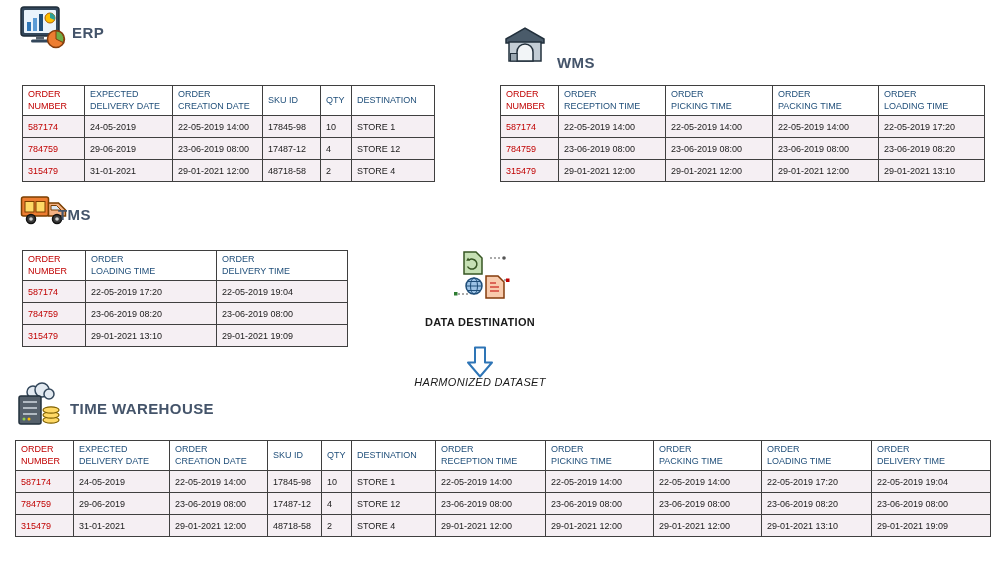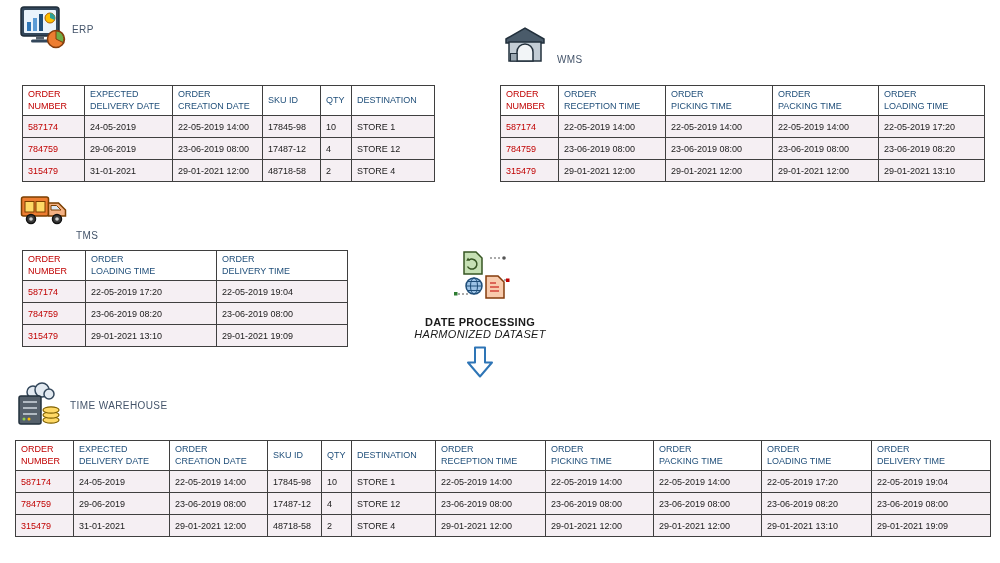--- a/index.html
+++ b/index.html
@@ -2,21 +2,21 @@
 <html><head>
 <meta charset="utf-8">
 <style>
   * { margin:0; padding:0; box-sizing:border-box; }
   html,body { background:#ffffff; }
   body { font-family:"Liberation Sans", sans-serif; }
   .canvas { position:relative; width:1000px; height:563px; background:#ffffff; overflow:hidden; }
 
   .icon-wrap { position:absolute; }
 
-  .sec-label { position:absolute; font-size:10px; font-weight:normal; color:#44546A; letter-spacing:.4px; }
+  .sec-label { position:absolute; font-size:15px; font-weight:bold; color:#44546A; letter-spacing:.4px; }
 
   table.tbl { position:absolute; border-collapse:collapse; table-layout:fixed; background:#fff;padding-left:16px; }
   .tbl th, .tbl td {
     border:1px solid #3f3f3f;
     font-size:9px;
     padding:2px 5px;
     text-align:left;
     overflow:hidden;
   }
   .tbl th {
@@ -67,21 +67,21 @@
   .tbl-dw th:nth-child(5){width:30px}
   .tbl-dw th:nth-child(6){width:84px}
   .tbl-dw th:nth-child(7){width:110px}
   .tbl-dw th:nth-child(8){width:108px}
   .tbl-dw th:nth-child(9){width:108px}
   .tbl-dw th:nth-child(10){width:110px}
   .tbl-dw th:nth-child(11){width:119px}
 
   .proc-text { position:absolute; left:360px; top:316px; width:240px; text-align:center; color:#1a1a1a; }
   .proc-title { font-size:11px; font-weight:bold; letter-spacing:.3px; }
-  .proc-subtitle { font-size:11px; font-style:italic; letter-spacing:.3px; }
+  .proc-subtitle { font-size:11px; font-style:italic; letter-spacing:.3px;margin-top:48px; }
 </style>
 </head>
 <body>
 
 <div class="canvas">
 
   <div class="icon-wrap" style="left:20px; top:6px;">
     <svg width="46" height="44" viewBox="0 0 46 44">
       <rect x="1" y="1" width="38" height="29" rx="3" fill="#33475b" stroke="#1f2d3a" stroke-width="1.5"></rect>
       <rect x="4" y="4" width="32" height="23" rx="1" fill="#eaf3fb"></rect>
@@ -194,21 +194,21 @@
       <rect x="5" y="9.5" width="9" height="10.5" fill="#ffd966" stroke="#7b3f00"></rect>
       <rect x="16" y="9.5" width="9" height="10.5" fill="#ffd966" stroke="#7b3f00"></rect>
       <path d="M28.5 11 h10 l7 7 v6 h-17 Z" fill="#f4b183" stroke="#7b3f00" stroke-width="1.5"></path>
       <path d="M31 13.5 h5.5 l4.5 4.5 h-10 Z" fill="#dae8f5" stroke="#7b3f00"></path>
       <circle cx="11" cy="27" r="4.5" fill="#3b3b3b" stroke="#111111" stroke-width="1.5"></circle>
       <circle cx="11" cy="27" r="1.8" fill="#cfcfcf"></circle>
       <circle cx="37" cy="27" r="4.5" fill="#3b3b3b" stroke="#111111" stroke-width="1.5"></circle>
       <circle cx="37" cy="27" r="1.8" fill="#cfcfcf"></circle>
     </svg>
   </div>
-  <div class="sec-label" style="left:76px; top:206px;margin-top:24px;">TMS</div>
+  <div class="sec-label" style="left:58px; top:206px;">TMS</div>
   <table class="tbl tbl-tms" style="left:22px; top:250px;">
       <thead>
         <tr>
           <th>ORDER
 NUMBER</th>
           <th>ORDER
 LOADING TIME</th>
           <th>ORDER
 DELIVERY TIME</th>
         </tr>
@@ -244,21 +244,21 @@
       <path d="M19 10 a5 5 0 1 1 -1.5 6.5" fill="none" stroke="#375623" stroke-width="1.5"></path>
       <path d="M18 7.5 l2 3.2 h-3.8 Z" fill="#375623"></path>
       <circle cx="24" cy="36" r="8" fill="#9dc3e6" stroke="#1f4e79" stroke-width="1.5"></circle>
       <ellipse cx="24" cy="36" rx="3.5" ry="8" fill="none" stroke="#1f4e79" stroke-width="1"></ellipse>
       <path d="M16 36 h16 M17.5 31.5 h13 M17.5 40.5 h13" stroke="#1f4e79" stroke-width="1"></path>
       <path d="M36 26 h12 l6 6 v16 h-18 Z" fill="#f8cbad" stroke="#843c0c" stroke-width="1.5"></path>
       <path d="M40 33 h6 M40 37 h9 M40 41 h9" stroke="#c00000" stroke-width="1.2"></path>
     </svg>
   </div>
   <div class="proc-text">
-    <div class="proc-title">DATE PROCESSING</div>
+    <div class="proc-title">DATA DESTINATION</div>
     <div class="proc-subtitle">HARMONIZED DATASET</div>
   </div>
   <div class="icon-wrap" style="left:466px; top:346px;">
     <svg width="28" height="32" viewBox="0 0 28 32">
       <path d="M9 1.5 h10 v15 h7 L14 30.5 2 16.5 h7 Z" fill="#ffffff" stroke="#2e75b6" stroke-width="2" stroke-linejoin="round"></path>
     </svg>
   </div>
 
   <div class="icon-wrap" style="left:16px; top:382px;">
     <svg width="46" height="44" viewBox="0 0 46 44">

